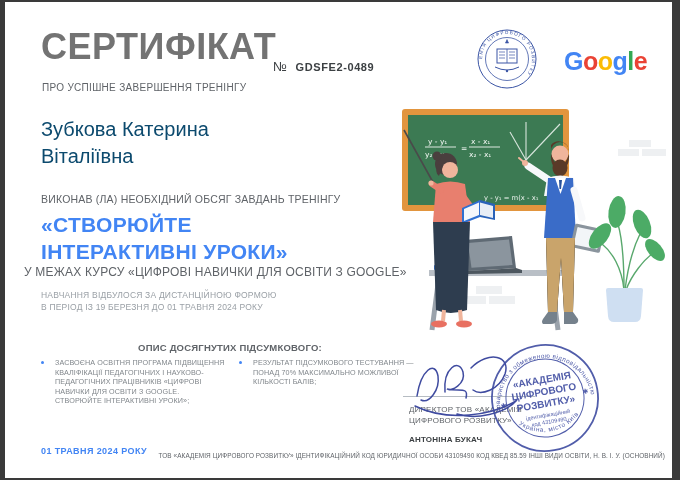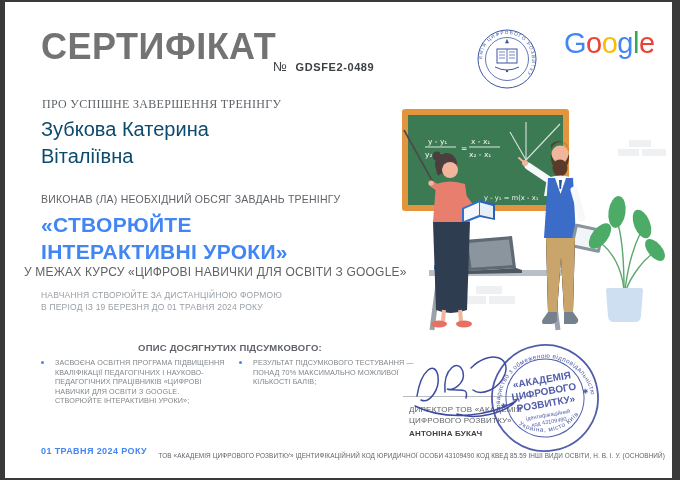--- a/index.html
+++ b/index.html
@@ -3,44 +3,44 @@
 <meta charset="utf-8">
 <style>
   html,body{margin:0;padding:0;width:680px;height:480px;overflow:hidden;background:#3a3a3a;
             font-family:"Liberation Sans", sans-serif;}
   .cert{position:absolute;left:5px;top:2px;right:8px;bottom:2px;background:#ffffff;}
   .abs{position:absolute;}
 
   .cert-title{left:36px;top:24px;font-size:36px;font-weight:700;color:#737373;letter-spacing:.5px;margin:0;}
   .cert-no{left:268px;top:57px;font-size:11px;font-weight:700;color:#3c4043;letter-spacing:.6px;}
   .cert-no .no-sym{font-size:13px;font-weight:400;margin-right:8px;}
-  .cert-sub{left:37px;top:95px;font-size:12px;color:#5f6368;letter-spacing:.3px;font-family:Liberation Serif, serif;}
+  .cert-sub{left:37px;top:80px;font-size:10px;color:#5f6368;letter-spacing:.3px;}
 
   .academy-logo{left:470px;top:25px;width:64px;height:64px;}
-  .google-logo{left:559px;top:25px;font-size:29px;font-weight:400;letter-spacing:-.5px;}
+  .google-logo{left:559px;top:45px;font-size:25px;font-weight:700;letter-spacing:-.5px;}
 
   .name{left:36px;top:114px;width:210px;font-size:20px;line-height:27px;color:#0c4a6e;}
   .completion{left:36px;top:191px;font-size:10.5px;color:#5f6368;letter-spacing:.2px;}
   .training{left:36px;top:209px;width:270px;font-size:21px;line-height:27px;font-weight:700;color:#4285f4;letter-spacing:.3px;}
   .course{left:19px;top:263px;width:390px;font-size:12px;color:#5f6368;letter-spacing:.2px;}
   .format{left:36px;top:287px;font-size:8.5px;line-height:12px;color:#9aa0a6;letter-spacing:.2px;}
 
   .results-head{left:36px;top:340px;width:378px;text-align:center;font-size:9.5px;font-weight:700;color:#5f6368;letter-spacing:.2px;}
   .bullets{left:36px;top:356px;width:382px;display:flex;gap:14px;}
   .bullets .col{flex:1;display:flex;flex-direction:column;gap:9px;}
   .bullet{display:flex;gap:11px;font-size:7.2px;line-height:9.6px;color:#80868b;letter-spacing:.1px;}
   .bullet .dot{flex:0 0 auto;width:3px;height:3px;border-radius:50%;background:#4285f4;margin-top:2.5px;}
   .bullet b{color:#6a6f74;}
 
   .illustration{left:371px;top:98px;width:300px;height:236px;}
 
   .sig-line{left:398px;top:394px;width:132px;height:1px;background:#b6bcc2;}
   .signature{left:400px;top:342px;width:140px;height:78px;z-index:3;}
   .director{left:404px;top:402px;font-size:8px;line-height:11px;color:#5f6368;letter-spacing:.2px;z-index:1;}
-  .director .dir-name{font-weight:700;color:#3c4043;margin-top:2px;}
+  .director .dir-name{font-weight:700;color:#3c4043;margin-top:8px;}
   .stamp{left:482px;top:338px;width:116px;height:116px;z-index:2;opacity:.92;}
 
   .issue-date{left:36px;top:444px;font-size:9px;font-weight:700;color:#4285f4;letter-spacing:.4px;}
   .footer-legal{right:7px;top:450px;font-size:6.4px;color:#5f6368;letter-spacing:.1px;}
 </style>
 </head>
 <body>
 
 <div class="cert">
 
@@ -84,21 +84,21 @@
 
   <div class="abs name">Зубкова Катерина Віталіївна</div>
 
   <div class="abs completion">ВИКОНАВ (ЛА) НЕОБХІДНИЙ ОБСЯГ ЗАВДАНЬ ТРЕНІНГУ</div>
 
   <div class="abs training">«СТВОРЮЙТЕ ІНТЕРАКТИВНІ УРОКИ»</div>
 
   <div class="abs course">У МЕЖАХ КУРСУ «ЦИФРОВІ НАВИЧКИ ДЛЯ ОСВІТИ З GOOGLE»</div>
 
   <div class="abs format">
-    <div>НАВЧАННЯ СТВОРЮЙТЕ ЗА ДИСТАНЦІЙНОЮ ФОРМОЮ</div>
+    <div>НАВЧАННЯ ВІДБУЛОСЯ ЗА ДИСТАНЦІЙНОЮ ФОРМОЮ</div>
     <div>В ПЕРІОД ІЗ 19 БЕРЕЗНЯ ДО 01 ТРАВНЯ 2024 РОКУ</div>
   </div>
 
   <div class="abs results-head">ОПИС ДОСЯГНУТИХ ПІДСУМКОВОГО:</div>
 
   <div class="abs bullets">
     <div class="col">
       <div class="bullet">
         <span class="dot"></span>
         <span>ЗАСВОЄНА ОСВІТНЯ ПРОГРАМА ПІДВИЩЕННЯ КВАЛІФІКАЦІЇ ПЕДАГОГІЧНИХ І НАУКОВО-ПЕДАГОГІЧНИХ ПРАЦІВНИКІВ «ЦИФРОВІ НАВИЧКИ ДЛЯ ОСВІТИ З GOOGLE. СТВОРЮЙТЕ ІНТЕРАКТИВНІ УРОКИ»;</span>

